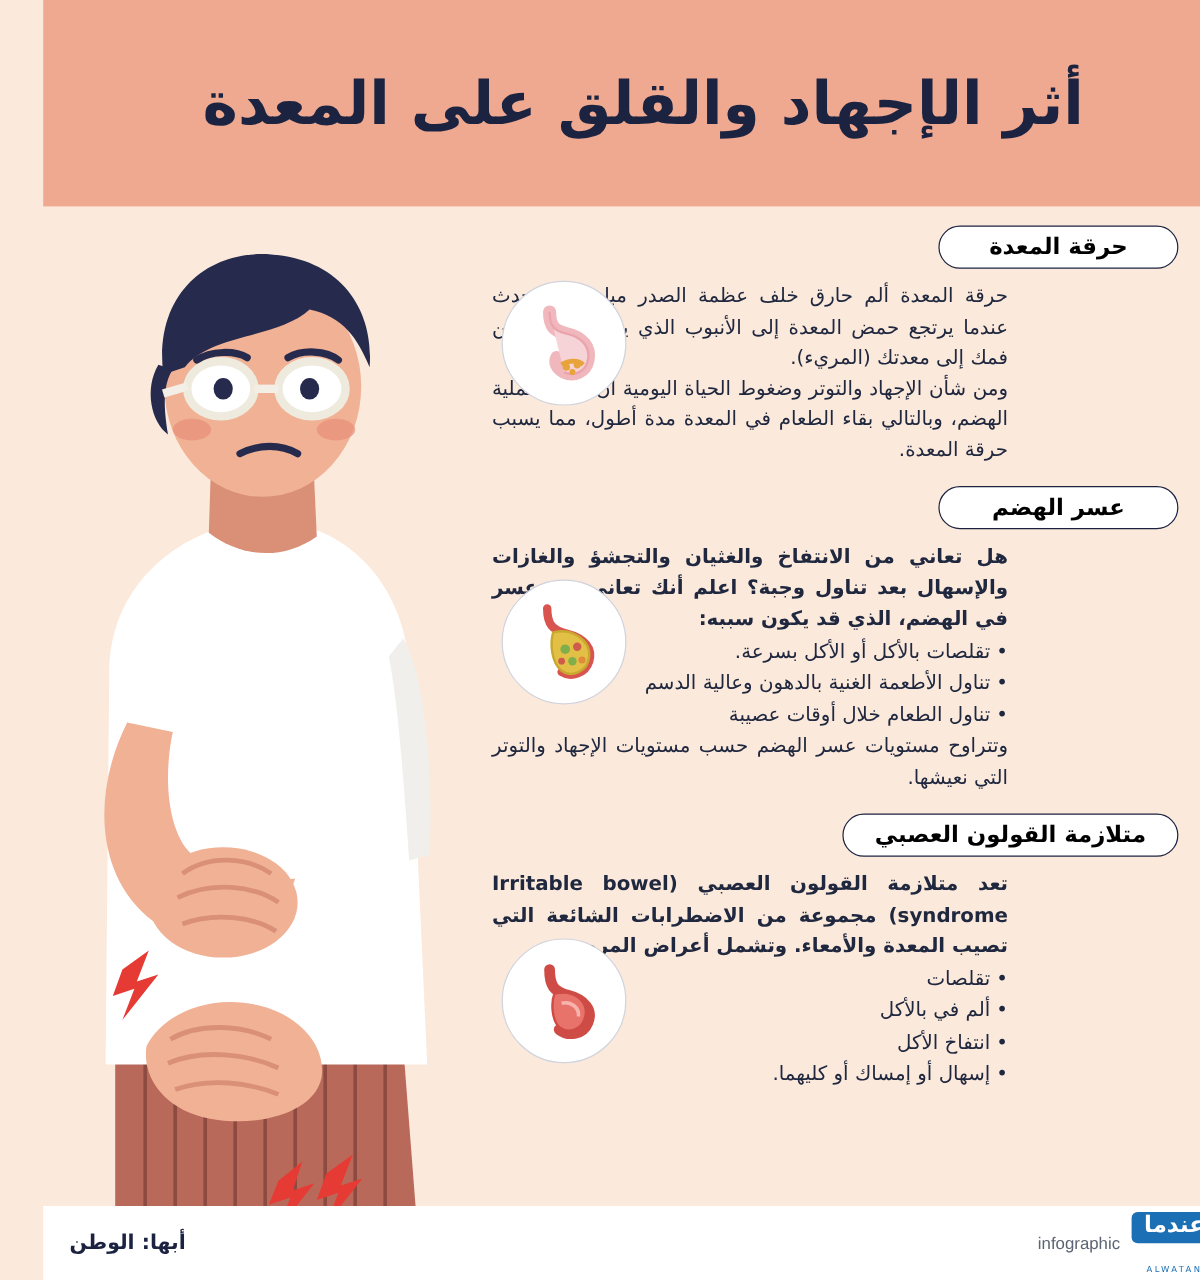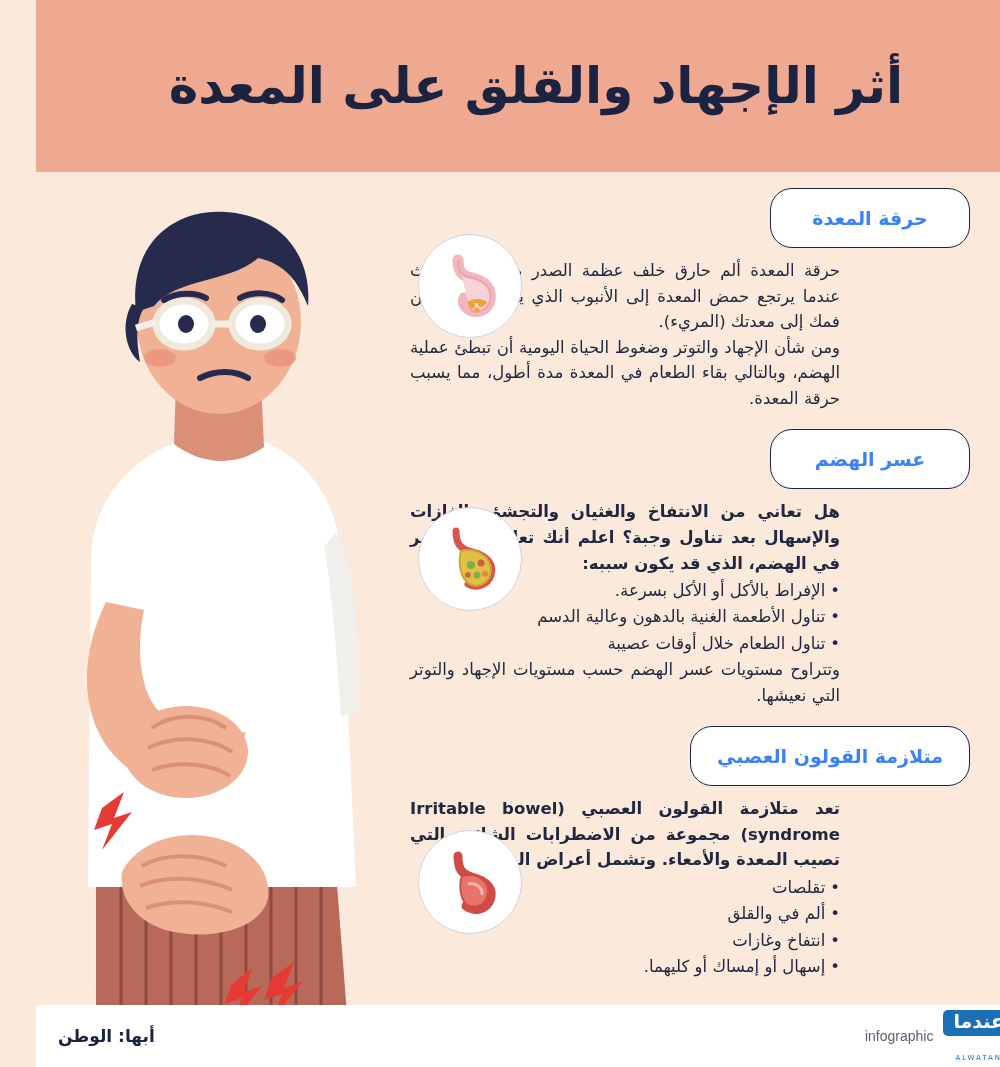--- a/index.html
+++ b/index.html
@@ -56,29 +56,29 @@
   }
 
   .section { position: relative; margin-bottom: 6px; }
 
   .pill {
     display: block;
     margin: 0 0 10px auto;
     background: #ffffff;
     border: 1.6px solid #1b2340;
     border-radius: 22px;
-    color: #3b82f6;
+    color: #000000;
     font-size: 19px;
     font-weight: bold;
     text-align: center;
-    padding: 18px 26px;
+    padding: 6px 26px;
     width: max-content;
     min-width: 200px;
     position: relative;
-    right: 12px;
+    right: 0;
   }
   .pill-wrap { display: flex; justify-content: flex-end; }
 
   .body-col {
     width: 430px;
     margin-left: 0;
     margin-right: auto;
     text-align: right;
     color: #20283f;
   }
@@ -265,21 +265,21 @@
           <circle cx="43" cy="48" r="4" fill="#7fae4a"></circle>
           <circle cx="53" cy="46" r="3.5" fill="#cf5b4a"></circle>
           <circle cx="49" cy="58" r="3.5" fill="#7fae4a"></circle>
           <circle cx="57" cy="57" r="3" fill="#e08a3c"></circle>
           <circle cx="40" cy="58" r="2.8" fill="#cf5b4a"></circle>
         </svg>
       </div>
       <div class="body-col">
         <p class="para bold">هل تعاني من الانتفاخ والغثيان والتجشؤ والغازات والإسهال بعد تناول وجبة؟ اعلم أنك تعاني من عسر في الهضم، الذي قد يكون سببه:</p>
         <ul class="list rtl-list">
-          <li>الإفراط بالأكل أو الأكل بسرعة.</li>
+          <li>تقلصات بالأكل أو الأكل بسرعة.</li>
           <li>تناول الأطعمة الغنية بالدهون وعالية الدسم</li>
           <li>تناول الطعام خلال أوقات عصيبة</li>
         </ul>
         <p class="para">وتتراوح مستويات عسر الهضم حسب مستويات الإجهاد والتوتر التي نعيشها.</p>
       </div>
     </div>
 
     <div class="section" style="margin-top:18px;">
       <div class="pill-wrap">
         <div class="pill">متلازمة القولون العصبي</div>
@@ -288,22 +288,22 @@
         <svg width="84" height="84" viewBox="0 0 84 84" aria-hidden="true">
           <path d="M30 16 C30 30 34 34 44 37 C60 41 66 50 62 60 C58 70 46 72 38 66" fill="none" stroke="#cf4b45" stroke-width="9" stroke-linecap="round"></path>
           <path d="M34 36 C50 32 62 42 60 54 C58 66 46 70 38 64 C32 58 31 44 34 36 Z" fill="#e8736b" stroke="#cf4b45" stroke-width="2"></path>
           <path d="M40 44 C48 42 55 48 54 55" stroke="#f7b3ac" stroke-width="3" fill="none"></path>
         </svg>
       </div>
       <div class="body-col">
         <p class="para bold">تعد متلازمة القولون العصبي (Irritable bowel syndrome) مجموعة من الاضطرابات الشائعة التي تصيب المعدة والأمعاء. وتشمل أعراض المرض:</p>
         <ul class="list rtl-list">
           <li>تقلصات</li>
-          <li>ألم في والقلق</li>
-          <li>انتفاخ وغازات</li>
+          <li>ألم في بالأكل</li>
+          <li>انتفاخ الأكل</li>
           <li>إسهال أو إمساك أو كليهما.</li>
         </ul>
       </div>
     </div>
 
   </div>
 
   <div class="footer">
     <div class="brand">
       <div class="brand-logo">

